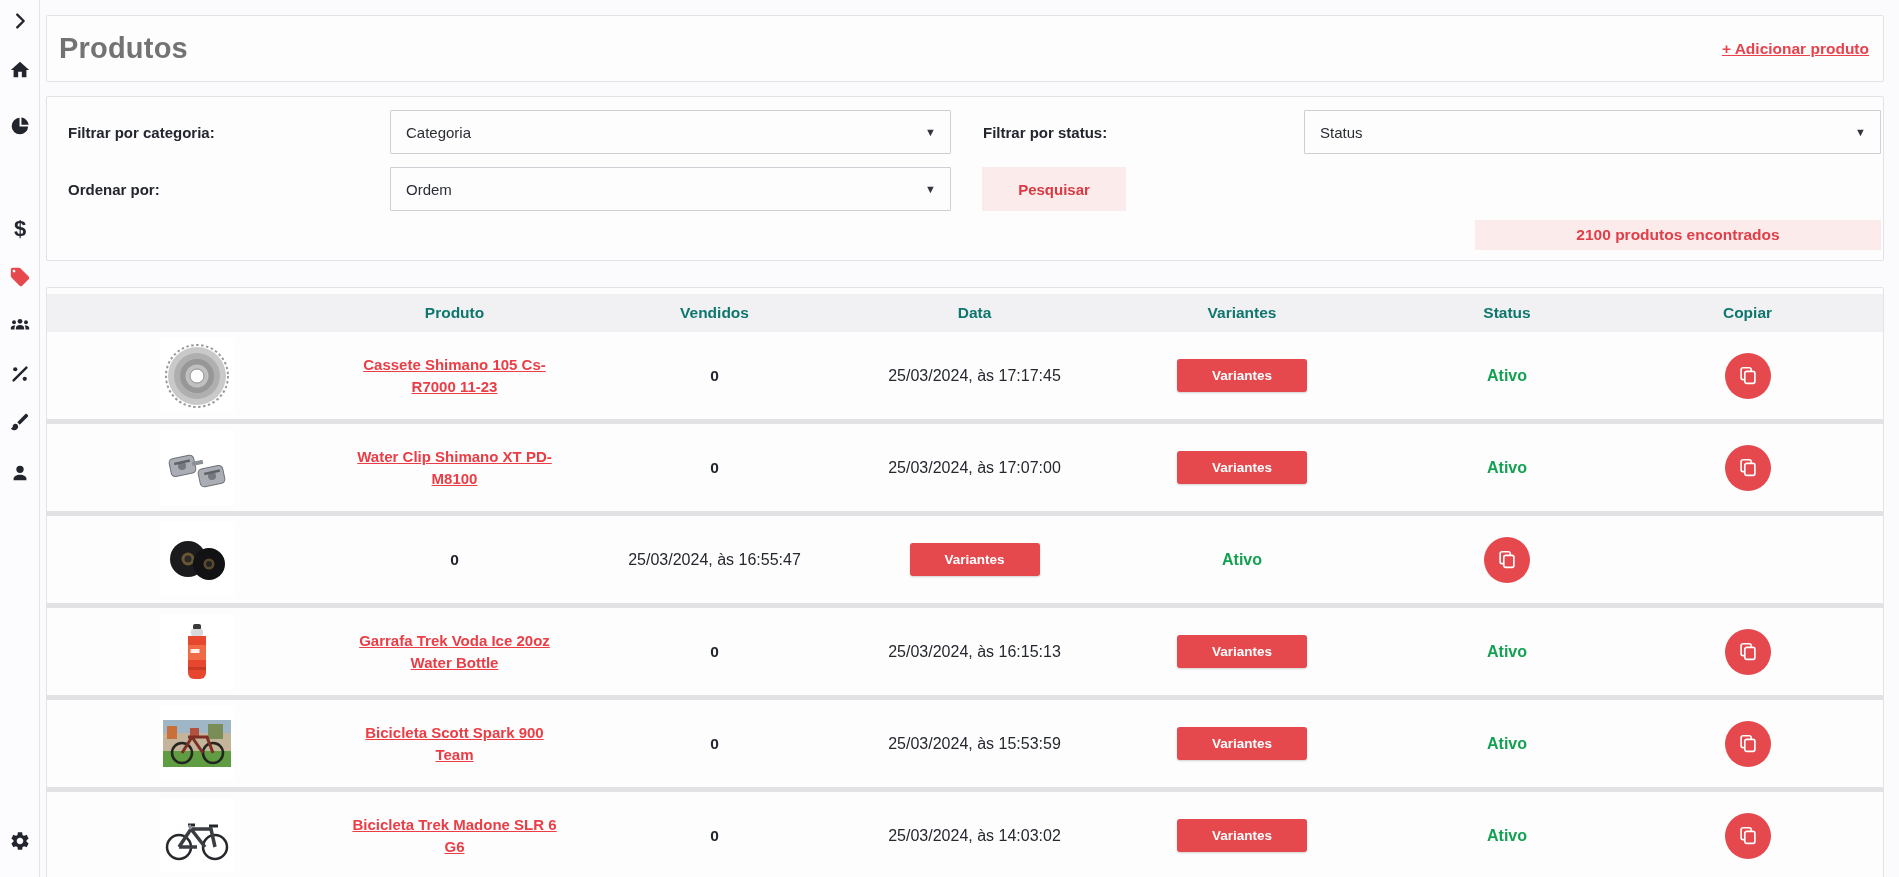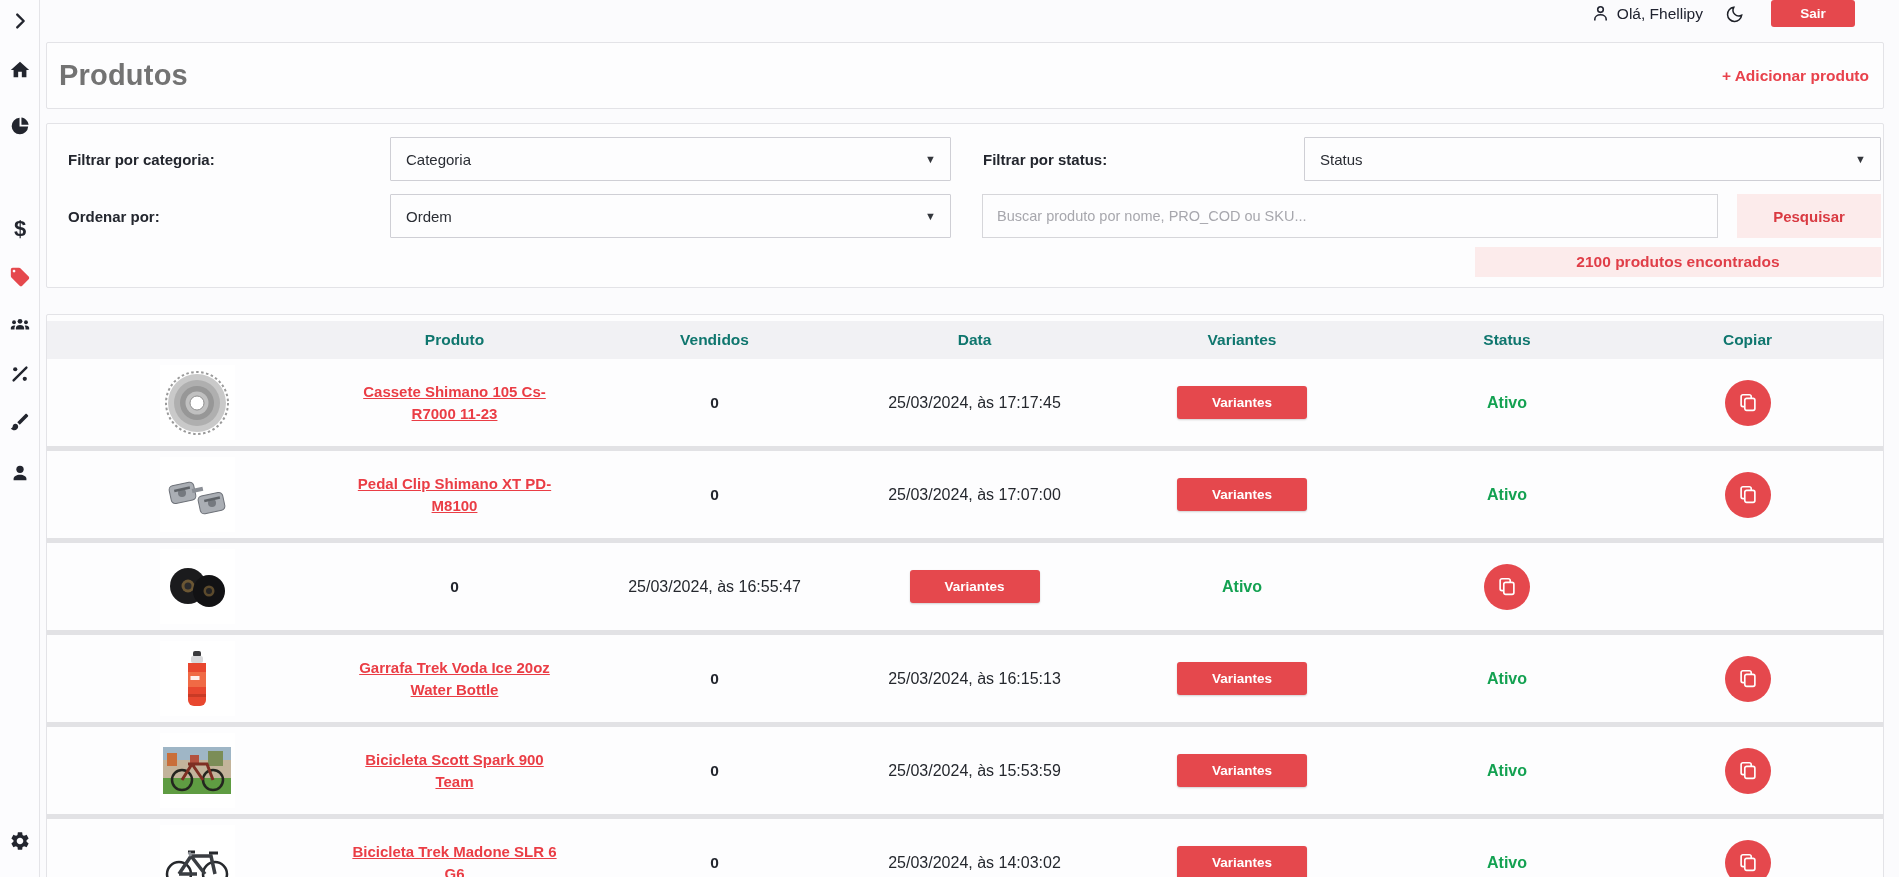--- a/index.html
+++ b/index.html
@@ -29,21 +29,21 @@
   .logout-btn { width:84px; height:27px; background:#e5484d; color:#fff; border:none;
     border-radius:3px; font-family:inherit; font-size:13.5px; font-weight:700; cursor:pointer; }
 
   
   .content { padding:0 15px 0 6px; }
   .card { background:#fdfdfe; border:1px solid #e3e3e7; border-radius:2px; }
 
   .title-card { margin-top:15px; height:67px; display:flex; align-items:center;
     justify-content:space-between; padding:0 14px 0 12px; }
   .page-title { font-size:29px; font-weight:700; color:#737373; letter-spacing:.2px; }
-  .add-link { font-size:15.5px; font-weight:700; color:#e8424c; cursor:pointer; }
+  .add-link { font-size:15.5px; font-weight:700; color:#e8424c; text-decoration:underline; cursor:pointer; }
 
   .filter-card { margin-top:14px; padding:13px 2px 10px 0; }
   .f-row { display:flex; align-items:center; height:44px; }
   .f-row + .f-row { margin-top:13px; }
   .f-label { width:343px; padding-left:21px; font-size:15px; font-weight:700; color:#23262e; }
   .f-label.second { width:353px; padding-left:32px; }
   .fake-select { position:relative; height:44px; border:1px solid #cfcfd5; background:#fdfdfe;
     display:flex; align-items:center; padding:0 34px 0 15px; font-size:15px; color:#2a2d34;
     cursor:pointer; border-radius:1px; }
   .fake-select .caret { position:absolute; right:14px; font-size:11px; color:#33363c; }
@@ -141,35 +141,20 @@
     </div>
     <div class="side-ic" style="top:829px">
       <svg viewBox="0 0 24 24" fill="currentColor">
           <path d="M19.14 12.94c.04-.3.06-.61.06-.94 0-.32-.02-.64-.07-.94l2.03-1.58c.18-.14.23-.41.12-.61l-1.92-3.32c-.12-.22-.37-.29-.59-.22l-2.39.96c-.5-.38-1.03-.7-1.62-.94l-.36-2.54c-.04-.24-.24-.41-.48-.41h-3.84c-.24 0-.43.17-.47.41l-.36 2.54c-.59.24-1.13.57-1.62.94l-2.39-.96c-.22-.08-.47 0-.59.22L2.74 8.87c-.12.21-.08.47.12.61l2.03 1.58c-.05.3-.09.63-.09.94s.02.64.07.94l-2.03 1.58c-.18.14-.23.41-.12.61l1.92 3.32c.12.22.37.29.59.22l2.39-.96c.5.38 1.03.7 1.62.94l.36 2.54c.05.24.24.41.48.41h3.84c.24 0 .44-.17.47-.41l.36-2.54c.59-.24 1.13-.56 1.62-.94l2.39.96c.22.08.47 0 .59-.22l1.92-3.32c.12-.22.07-.47-.12-.61l-2.01-1.58zM12 15.6c-1.98 0-3.6-1.62-3.6-3.6s1.62-3.6 3.6-3.6 3.6 1.62 3.6 3.6-1.62 3.6-3.6 3.6z"></path>
         </svg>
     </div>
   </nav>
 
   <div class="main">
 
-    <header class="topbar">
-      <div class="user-wrap">
-        <svg viewBox="0 0 24 24" fill="none" stroke="currentColor" stroke-width="1.8">
-            <circle cx="12" cy="7.5" r="3.2"></circle>
-            <path d="M5.5 20v-1.5c0-3 2.9-5 6.5-5s6.5 2 6.5 5V20"></path>
-          </svg>
-        <span class="greeting">Olá, Fhellipy</span>
-      </div>
-      <div class="moon-btn">
-        <svg viewBox="0 0 24 24" fill="none" stroke="currentColor" stroke-width="1.8">
-            <path d="M20 13.5A8.5 8.5 0 1 1 10.5 4a7 7 0 0 0 9.5 9.5z"></path>
-          </svg>
-      </div>
-      <button class="logout-btn">Sair</button>
-    </header>
 
     <div class="content">
 
       <section class="card title-card">
         <h1 class="page-title">Produtos</h1>
         <a class="add-link">+ Adicionar produto</a>
       </section>
 
       <section class="card filter-card">
         <div class="f-row">
@@ -184,21 +169,20 @@
             <span class="caret">▼</span>
           </div>
         </div>
         <div class="f-row">
           <span class="f-label">Ordenar por:</span>
           <div class="fake-select sel-a">
             <span>Ordem</span>
             <span class="caret">▼</span>
           </div>
           <div class="search-zone">
-            <input class="search-input" type="text" placeholder="Buscar produto por nome, PRO_COD ou SKU..." style="">
             <button class="search-btn">Pesquisar</button>
           </div>
         </div>
         <div class="count-row">
           <div class="count-badge">2100 produtos encontrados</div>
         </div>
       </section>
 
       <section class="card table-card">
         <div class="tgrid thead">
@@ -259,21 +243,21 @@
                     </g>
                     <rect x="32" y="30" width="11" height="4" fill="#8b8f96" transform="rotate(-12 37 32)"></rect>
                     <circle cx="22" cy="35" r="4" fill="#75797f"></circle>
                     <circle cx="52" cy="45" r="4" fill="#75797f"></circle>
                     <rect x="14" y="30" width="16" height="2.5" fill="#5f6368" transform="rotate(-12 22 31)"></rect>
                     <rect x="44" y="40" width="16" height="2.5" fill="#5f6368" transform="rotate(-12 52 41)"></rect>
                   </svg>
 </div>
               </div>
     <div class="tcell">
-                <a class="prod-link">Pedal Clip Shimano XT PD-M8100</a>
+                <a class="prod-link">Water Clip Shimano XT PD-M8100</a>
               </div>
     <div class="tcell">
                 <span class="sold">0</span>
               </div>
     <div class="tcell">
                 <span class="pdate">25/03/2024, às 17:07:00</span>
               </div>
     <div class="tcell">
                 <button class="variants-btn">Variantes</button>
               </div>

